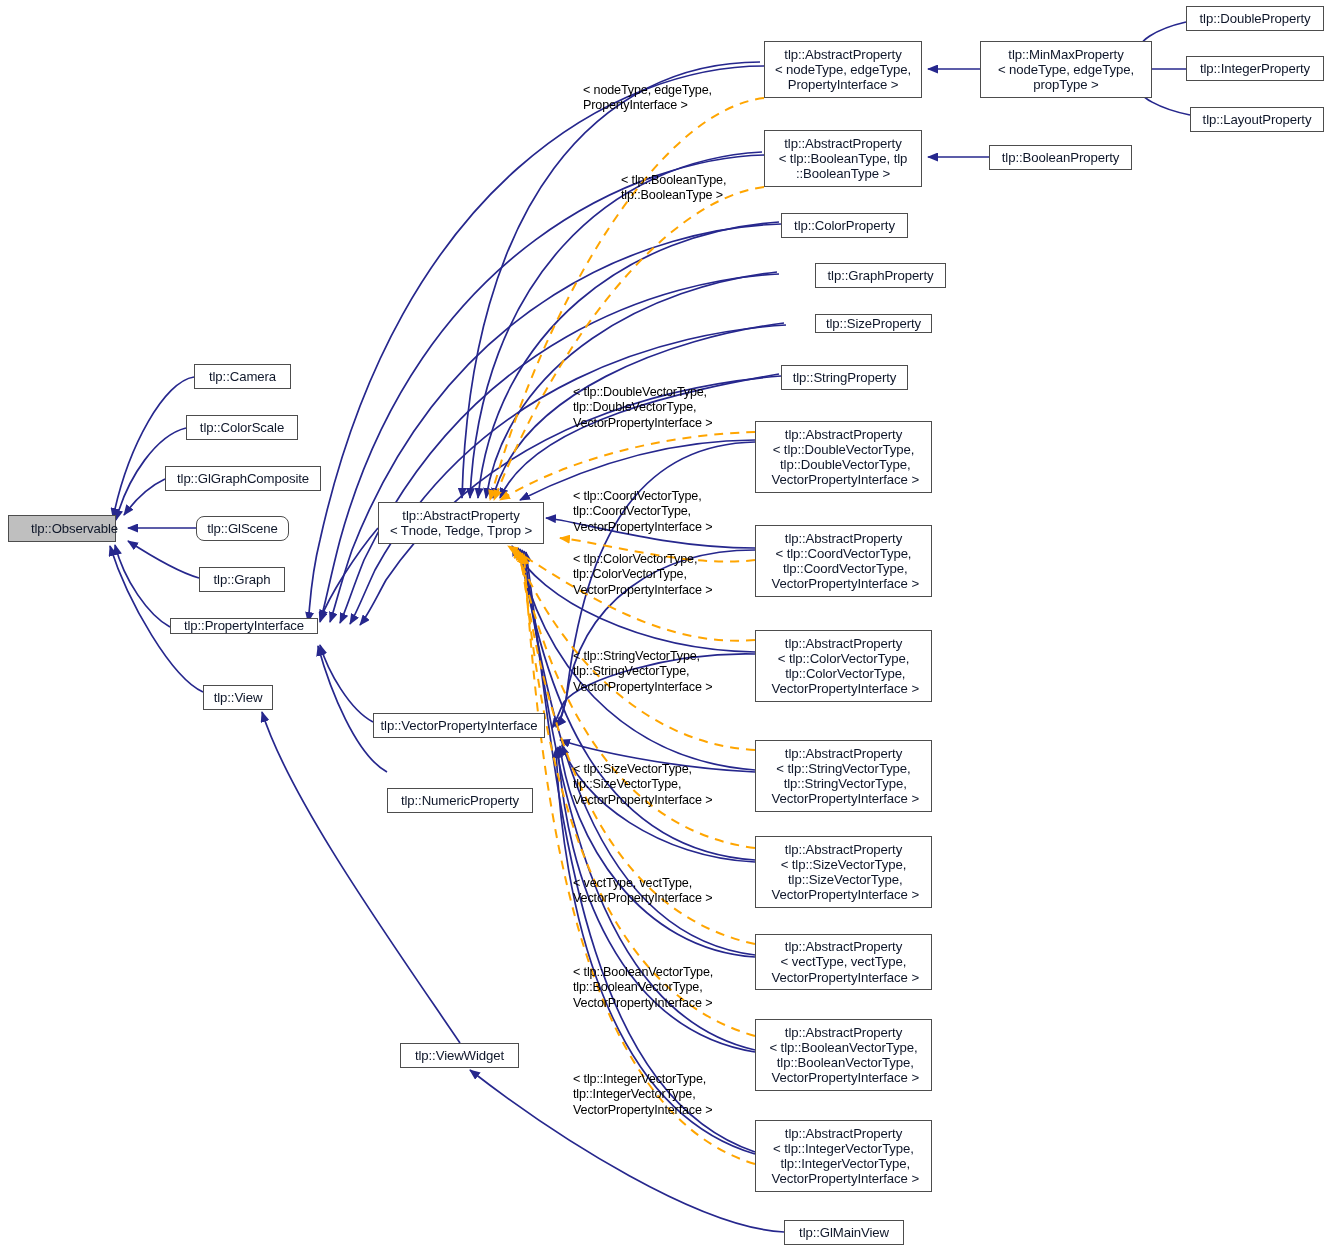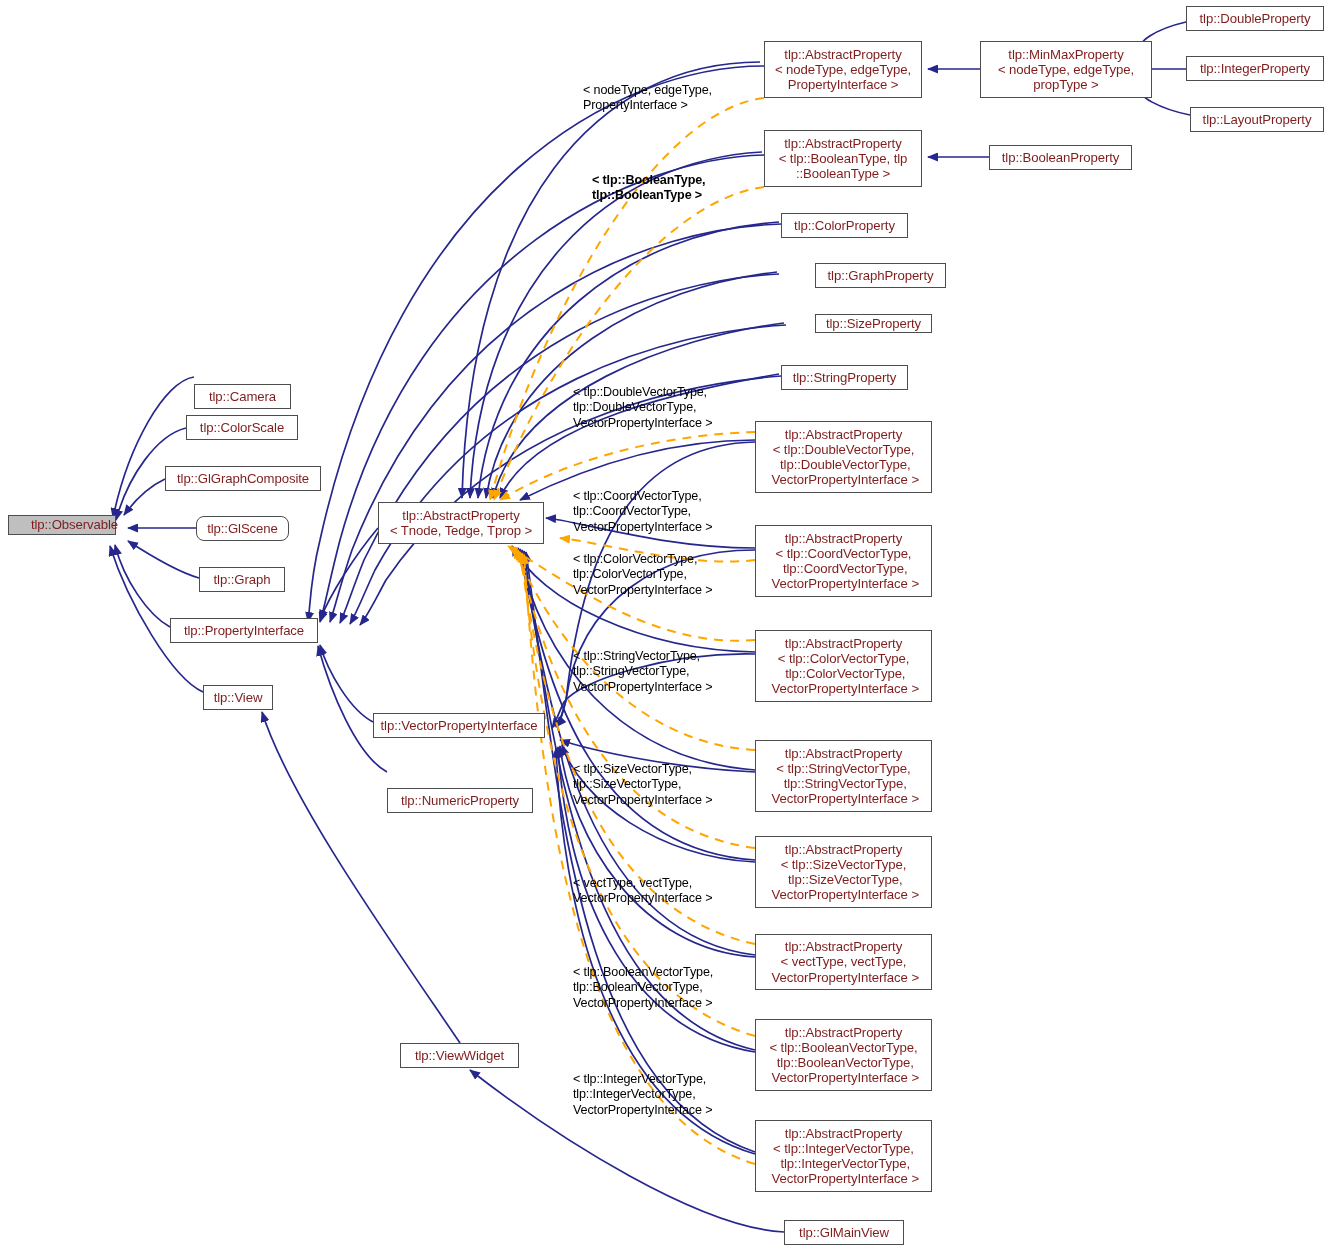--- a/index.html
+++ b/index.html
@@ -16,21 +16,21 @@
     position:absolute;
     left:0; top:0;
     width:1329px; height:1251px;
     pointer-events:none;
   }
   .node{
     position:absolute;
     box-sizing:border-box;
     border:1px solid #4d4d4d;
     background:#ffffff;
-    color:#7f1d1d;
+    color:#0f172a;
     font-size:13.2px;
     line-height:15.2px;
     text-align:center;
     display:flex;
     align-items:center;
     justify-content:center;
     white-space:pre;
     letter-spacing:-0.1px;
     z-index:3;
   }
@@ -129,27 +129,27 @@
       <path d="M755,640 C660,648 578,590 508,546"></path>
       <path d="M755,750 C640,744 556,648 514,548"></path>
       <path d="M755,848 C614,830 548,690 518,550"></path>
       <path d="M755,944 C596,910 544,724 520,552"></path>
       <path d="M755,1036 C586,988 542,756 522,553"></path>
       <path d="M755,1164 C575,1110 540,790 524,554"></path>
     </g>
   </svg>
 
   <div id="node-layer">
-      <div class="node root" style="left: 8px; top: 515px; width: 108px; height: 20px; padding-left: 25px;">tlp::Observable</div>
-      <div class="node" style="left: 194px; top: 364px; width: 97px; height: 25px; margin-top: 20px;">tlp::Camera</div>
+      <div class="node root" style="left: 8px; top: 515px; width: 108px; height: 27px; padding-left: 25px;">tlp::Observable</div>
+      <div class="node" style="left: 194px; top: 364px; width: 97px; height: 25px;">tlp::Camera</div>
       <div class="node" style="left: 186px; top: 415px; width: 112px; height: 25px;">tlp::ColorScale</div>
       <div class="node" style="left: 165px; top: 466px; width: 156px; height: 25px;">tlp::GlGraphComposite</div>
       <div class="node" style="left: 196px; top: 516px; width: 93px; height: 25px; border-radius: 8px;">tlp::GlScene</div>
       <div class="node" style="left: 199px; top: 567px; width: 86px; height: 25px;">tlp::Graph</div>
-      <div class="node" style="left: 170px; top: 618px; width: 148px; height: 25px;">tlp::PropertyInterface</div>
+      <div class="node" style="left: 170px; top: 618px; width: 148px; height: 16px;">tlp::PropertyInterface</div>
       <div class="node" style="left: 203px; top: 685px; width: 70px; height: 25px;">tlp::View</div>
       <div class="node" style="left: 378px; top: 502px; width: 166px; height: 42px;">tlp::AbstractProperty
 &lt; Tnode, Tedge, Tprop &gt;</div>
       <div class="node" style="left: 373px; top: 713px; width: 172px; height: 25px;">tlp::VectorPropertyInterface</div>
       <div class="node" style="left: 387px; top: 764px; width: 146px; height: 25px; margin-top: 24px;">tlp::NumericProperty</div>
       <div class="node" style="left: 400px; top: 1043px; width: 119px; height: 25px;">tlp::ViewWidget</div>
       <div class="node" style="left: 764px; top: 41px; width: 158px; height: 57px;">tlp::AbstractProperty
 &lt; nodeType, edgeType,
 PropertyInterface &gt;</div>
       <div class="node" style="left: 980px; top: 41px; width: 172px; height: 57px;">tlp::MinMaxProperty
@@ -196,21 +196,21 @@
       <div class="node" style="left: 755px; top: 1120px; width: 177px; height: 72px;">tlp::AbstractProperty
 &lt; tlp::IntegerVectorType,
  tlp::IntegerVectorType,
  VectorPropertyInterface &gt;</div>
       <div class="node" style="left: 784px; top: 1220px; width: 120px; height: 25px;">tlp::GlMainView</div>
     </div>
 
   <div id="label-layer">
       <div class="edge-label" style="left: 583px; top: 83px;">&lt; nodeType, edgeType,
 PropertyInterface &gt;</div>
-      <div class="edge-label" style="left: 592px; top: 173px; font-weight: bold;">&lt; tlp::BooleanType,
+      <div class="edge-label" style="left: 621px; top: 173px;">&lt; tlp::BooleanType,
 tlp::BooleanType &gt;</div>
       <div class="edge-label" style="left: 573px; top: 385px;">&lt; tlp::DoubleVectorType,
 tlp::DoubleVectorType,
 VectorPropertyInterface &gt;</div>
       <div class="edge-label" style="left: 573px; top: 489px;">&lt; tlp::CoordVectorType,
 tlp::CoordVectorType,
 VectorPropertyInterface &gt;</div>
       <div class="edge-label" style="left: 573px; top: 552px;">&lt; tlp::ColorVectorType,
 tlp::ColorVectorType,
 VectorPropertyInterface &gt;</div>

